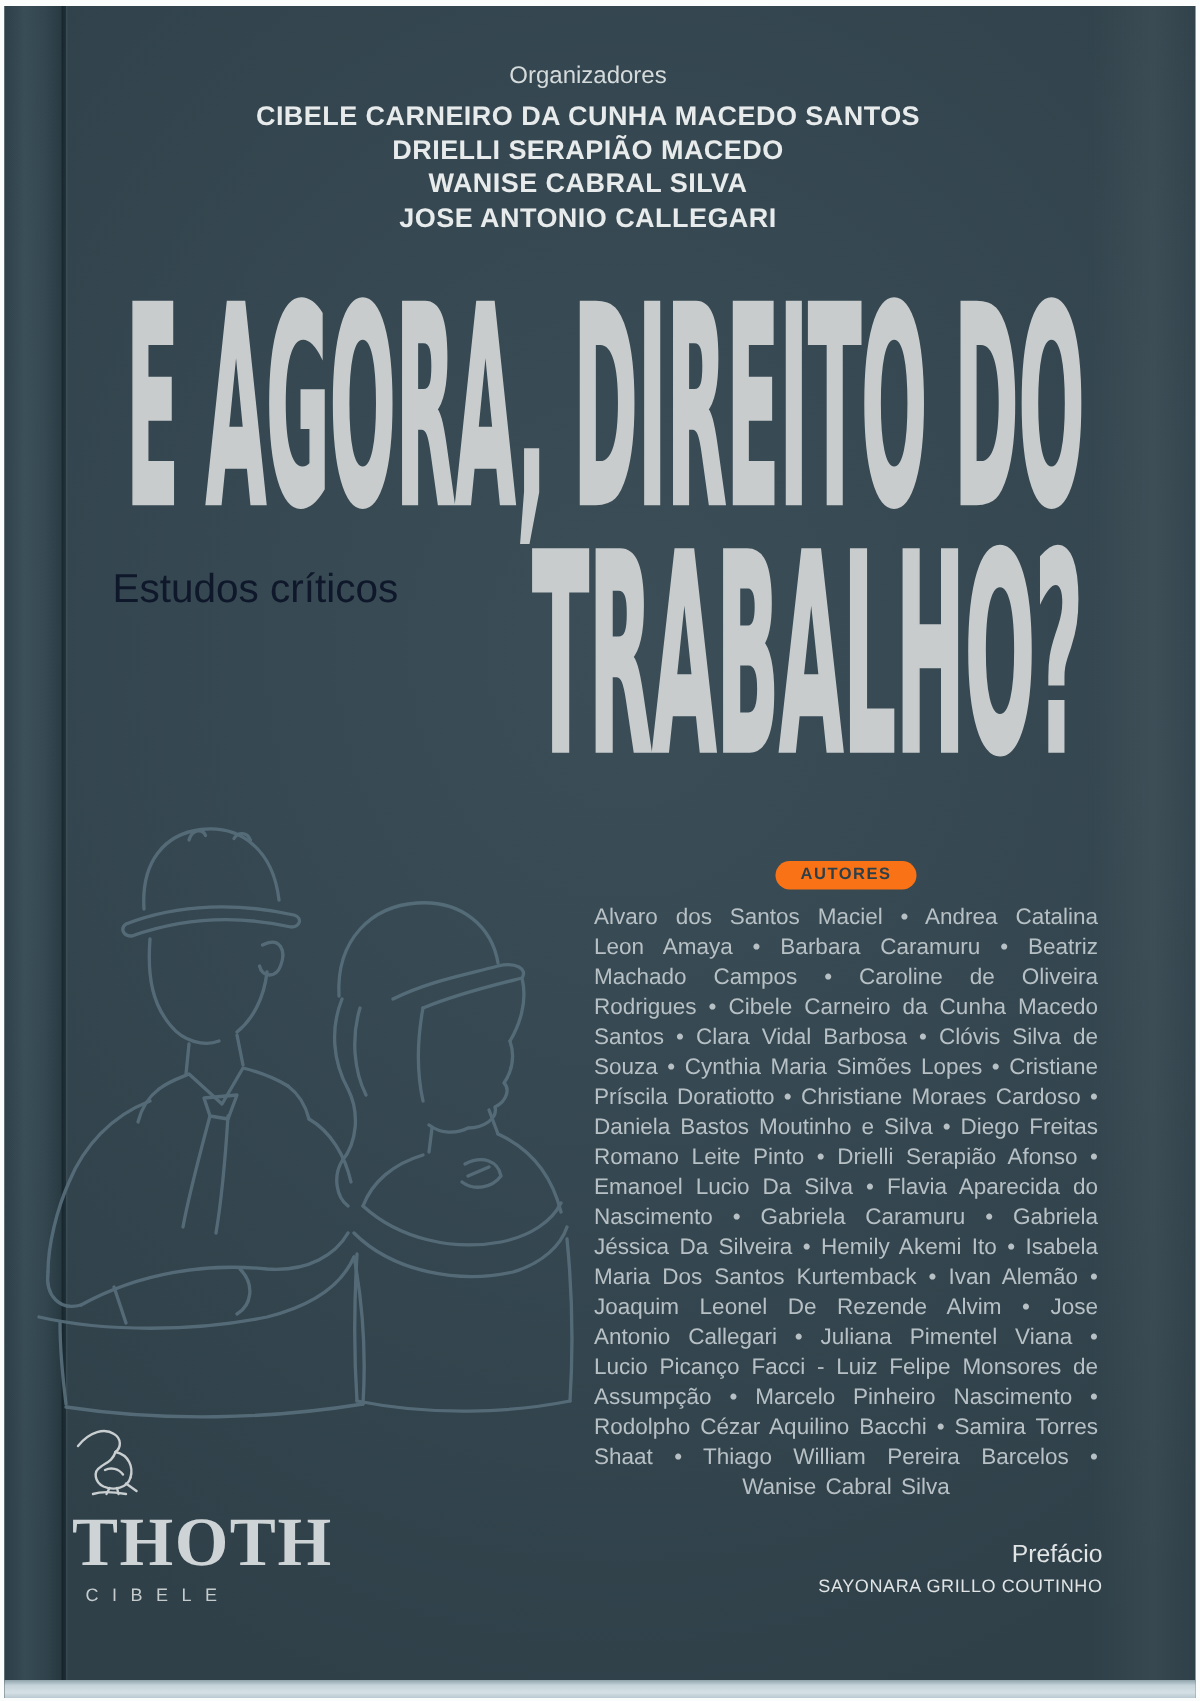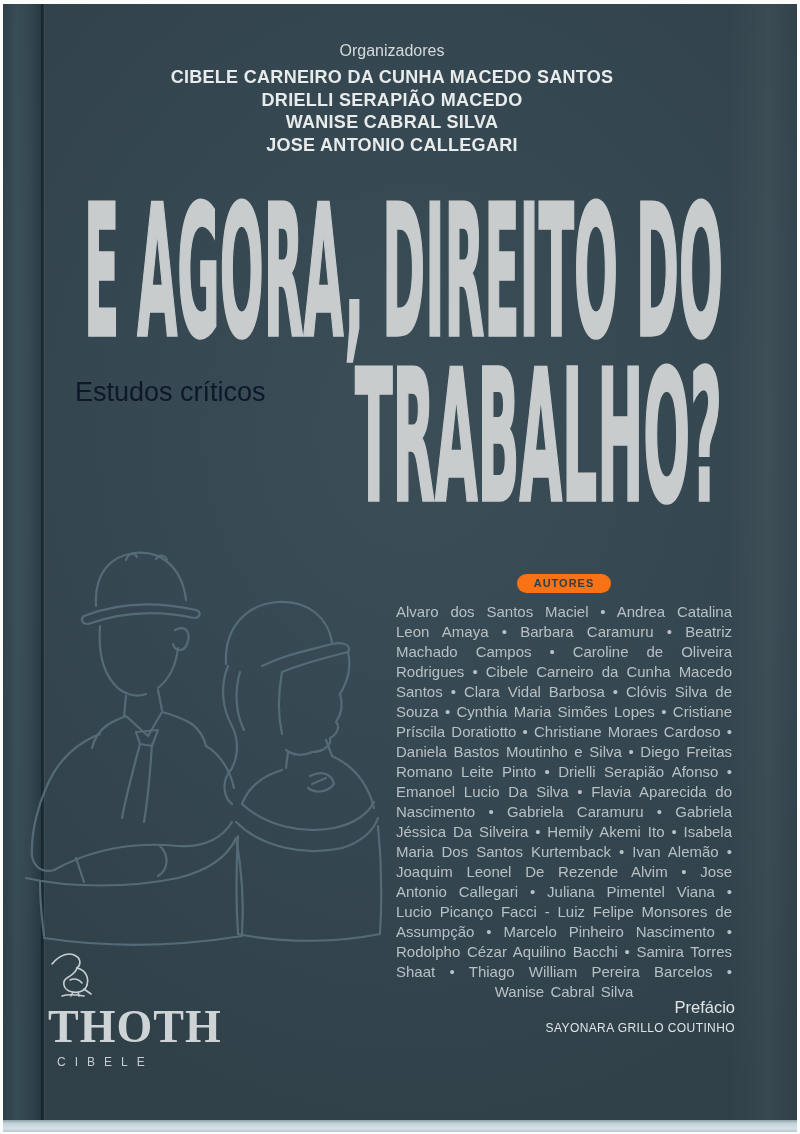--- a/index.html
+++ b/index.html
@@ -30,21 +30,21 @@
   .badge{display:inline-block;background:#f97316;color:#2d3f49;font-size:11px;font-weight:bold;
          letter-spacing:1px;padding:3px 17px 4px 17px;border-radius:13px;margin-top:32px;}
   .authors-text{font-size:15px;line-height:20px;color:#b7c0c4;text-align:justify;
          text-align-last:center;word-spacing:2px;}
   .illustration{position:absolute;left:10px;top:526px;width:380px;height:430px;pointer-events:none;}
   .thoth-block{position:absolute;left:48px;top:948px;width:178px;}
   .thoth-name{font-family:"Liberation Serif",serif;font-weight:bold;font-size:46px;line-height:1.0;
          color:#ced3d5;letter-spacing:1px;margin-top:2px;}
   .thoth-tag{font-size:12px;letter-spacing:9px;padding-left:9px;color:#c6ccce;margin-top:5px;}
   .preface-block{position:absolute;left:400px;top:998px;width:335px;text-align:right;color:#e0e4e5;}
-  .preface-heading{font-size:16.5px;}
+  .preface-heading{font-size:16.5px;margin-top:29px;}
   .preface-name{font-size:12px;margin-top:4px;letter-spacing:0.4px;}
 </style>
 </head>
 <body>
 
 <div class="page">
   <div class="book">
     <div class="spine"></div>
     <div class="crease"></div>
     <div class="right-sheen"></div>

